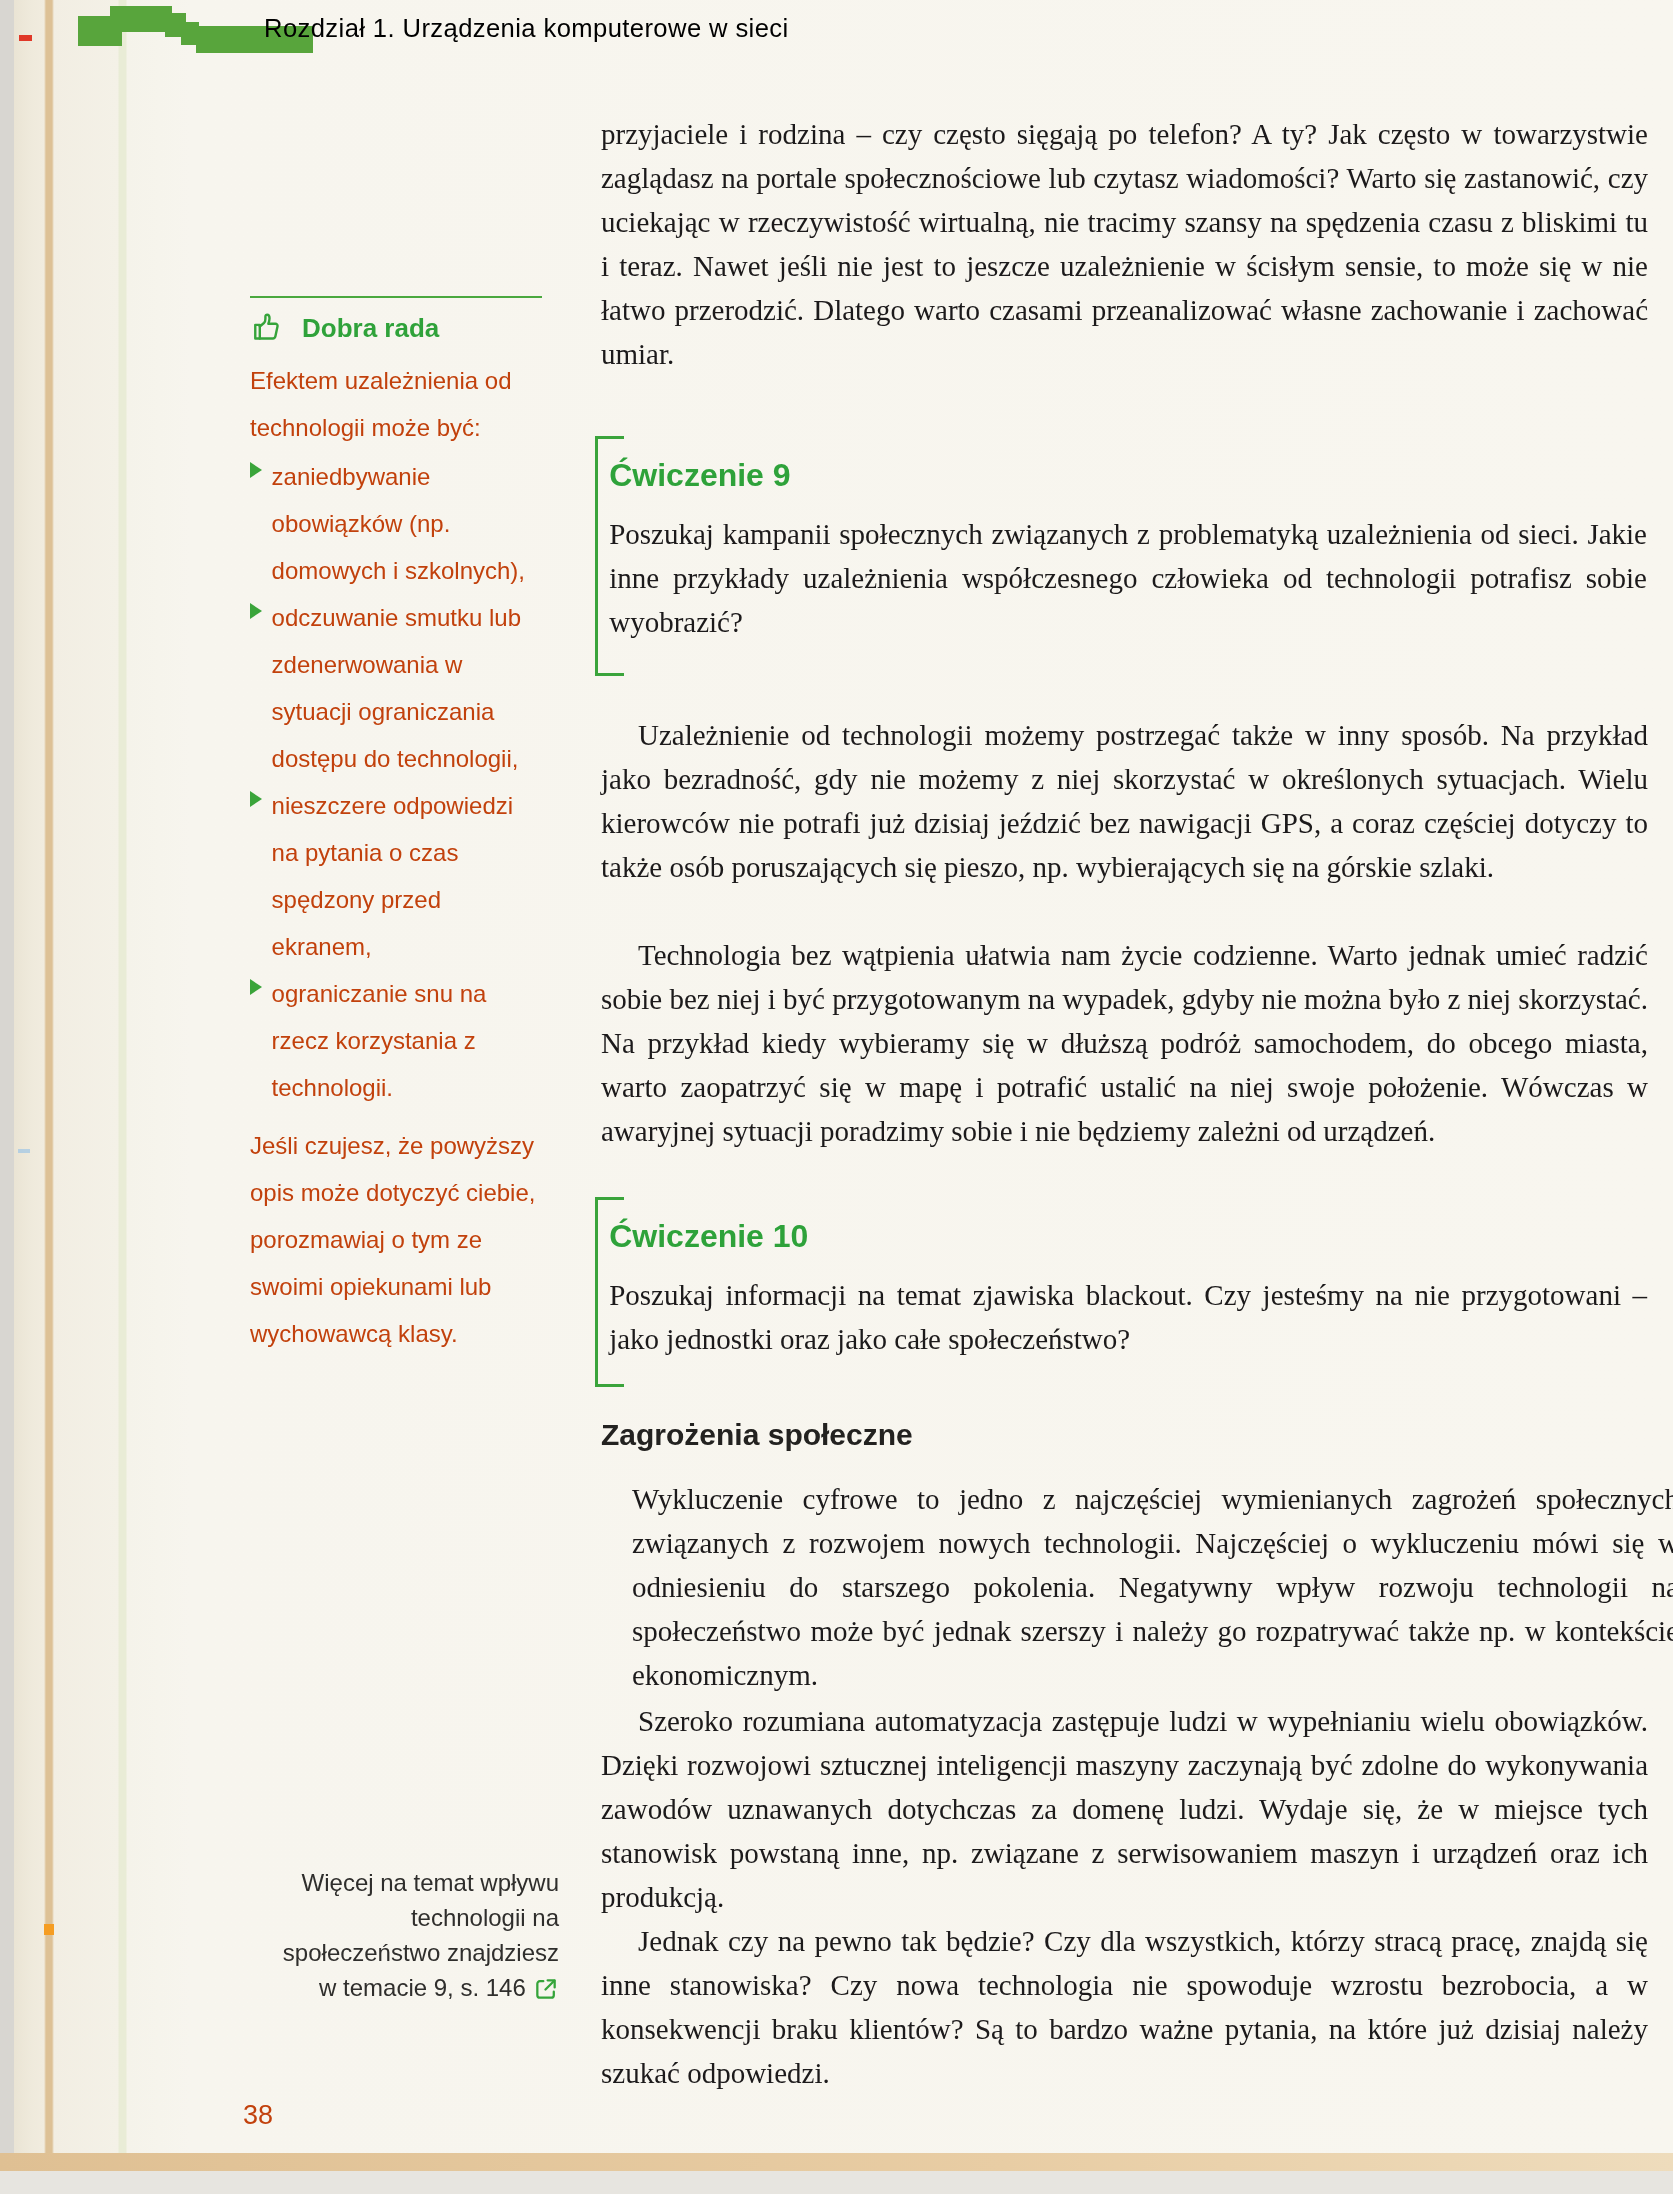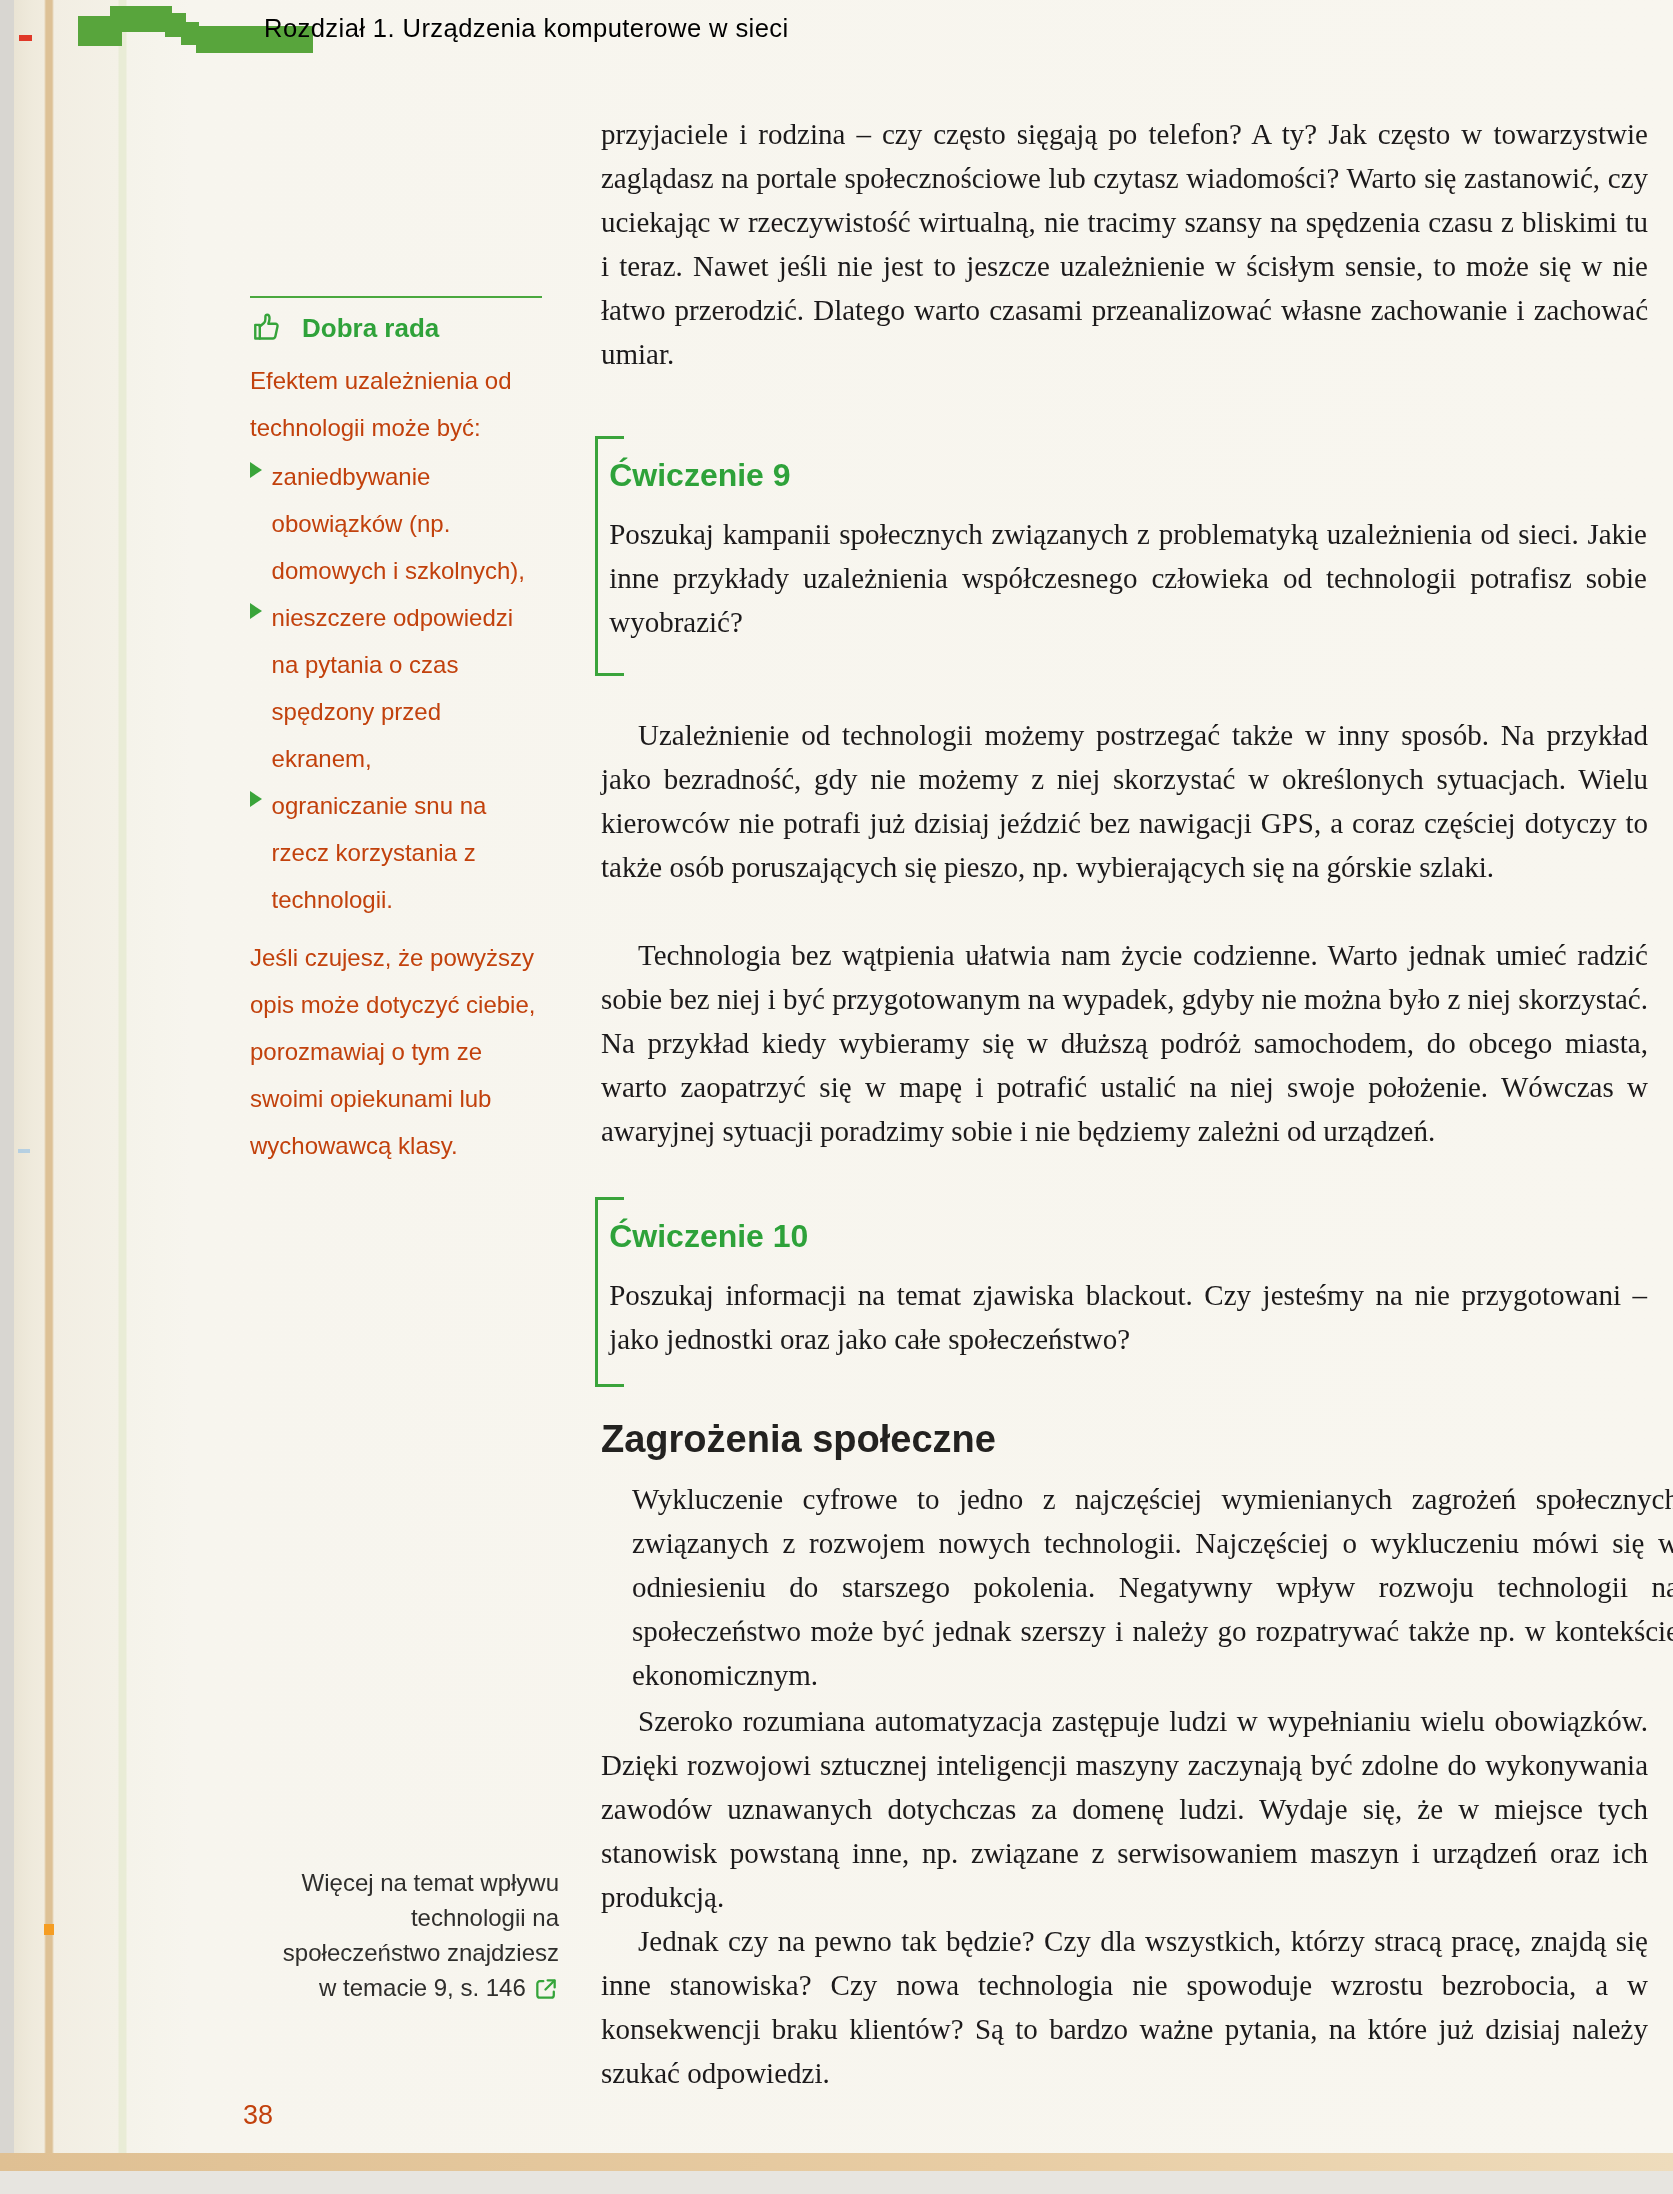--- a/index.html
+++ b/index.html
@@ -84,21 +84,21 @@
   .exercise::before{top:0;}
   .exercise::after{bottom:0;}
   .exercise h3{
     margin:0;font-size:32px;font-weight:600;color:#2ea23a;
     font-family:"Liberation Sans","DejaVu Sans",sans-serif;
   }
   .exercise .serif{margin-top:17.6px;}
 
   .section-heading{
     position:absolute;left:601px;top:1418px;margin:0;
-    font-size:38px;font-weight:700;color:#232220;
+    font-size:30px;font-weight:700;color:#232220;
   }
 
   .pageno{position:absolute;left:243px;top:2100px;font-size:27px;color:#c2410c;}
 
   .bottom-band{
     position:absolute;left:0;top:2153px;width:1673px;height:17.6px;
     background:linear-gradient(90deg,#dfc093,#e8cda4 60%,#eedcbc);
     z-index:3;
   }
   .below-page{
@@ -131,20 +131,21 @@
       <svg width="34" height="32" viewBox="0 0 24 24" fill="none" stroke="#35a43a" stroke-width="1.8" stroke-linecap="round" stroke-linejoin="round">
         <path d="M6.6 10.4v10.2H3.2V10.4h3.4z"></path>
         <path d="M6.6 11.6l3.1-2.6c.9-.8 1.1-1.9 1.1-3.2V4.1c0-.8.6-1.3 1.3-1.3 1.1 0 1.8 1.1 1.8 2.7 0 1.3-.4 2.8-.9 4.1h5.3c1 0 1.8.9 1.6 1.8l-1.6 7.6c-.2 1-1 1.6-1.9 1.6H6.6"></path>
       </svg>
     </span>
     <span class="tip-title">Dobra rada</span>
   </div>
   <p>Efektem uzależnienia od technologii może być:</p>
   <ul>
     <li><span class="tri"></span><span>zaniedbywanie obowiązków (np. domowych i szkolnych),</span></li>
+    <li><span class="tri"></span><span>odczuwanie smutku lub zdenerwowania w sytuacji ograniczania dostępu do technologii,</span></li>
     <li><span class="tri"></span><span>nieszczere odpowiedzi na pytania o czas spędzony przed ekranem,</span></li>
     <li><span class="tri"></span><span>ograniczanie snu na rzecz korzystania z technologii.</span></li>
   </ul>
   <p>Jeśli czujesz, że powyższy opis może dotyczyć ciebie, porozmawiaj o tym ze swoimi opiekunami lub wychowawcą klasy.</p>
 </aside>
 
 <div class="margin-note layer">
   <span>Więcej na temat wpływu technologii na społeczeństwo znajdziesz w temacie 9,</span>
   <span class="nowrap"><span>s. 146</span><span><svg width="26" height="26" viewBox="0 0 24 24" fill="none" stroke="#35a43a" stroke-width="2.1" stroke-linecap="round" stroke-linejoin="round">
           <path d="M9.5 4.8H6.3A2.3 2.3 0 0 0 4 7.1v10.6A2.3 2.3 0 0 0 6.3 20h10.6a2.3 2.3 0 0 0 2.3-2.3v-3.2"></path>

